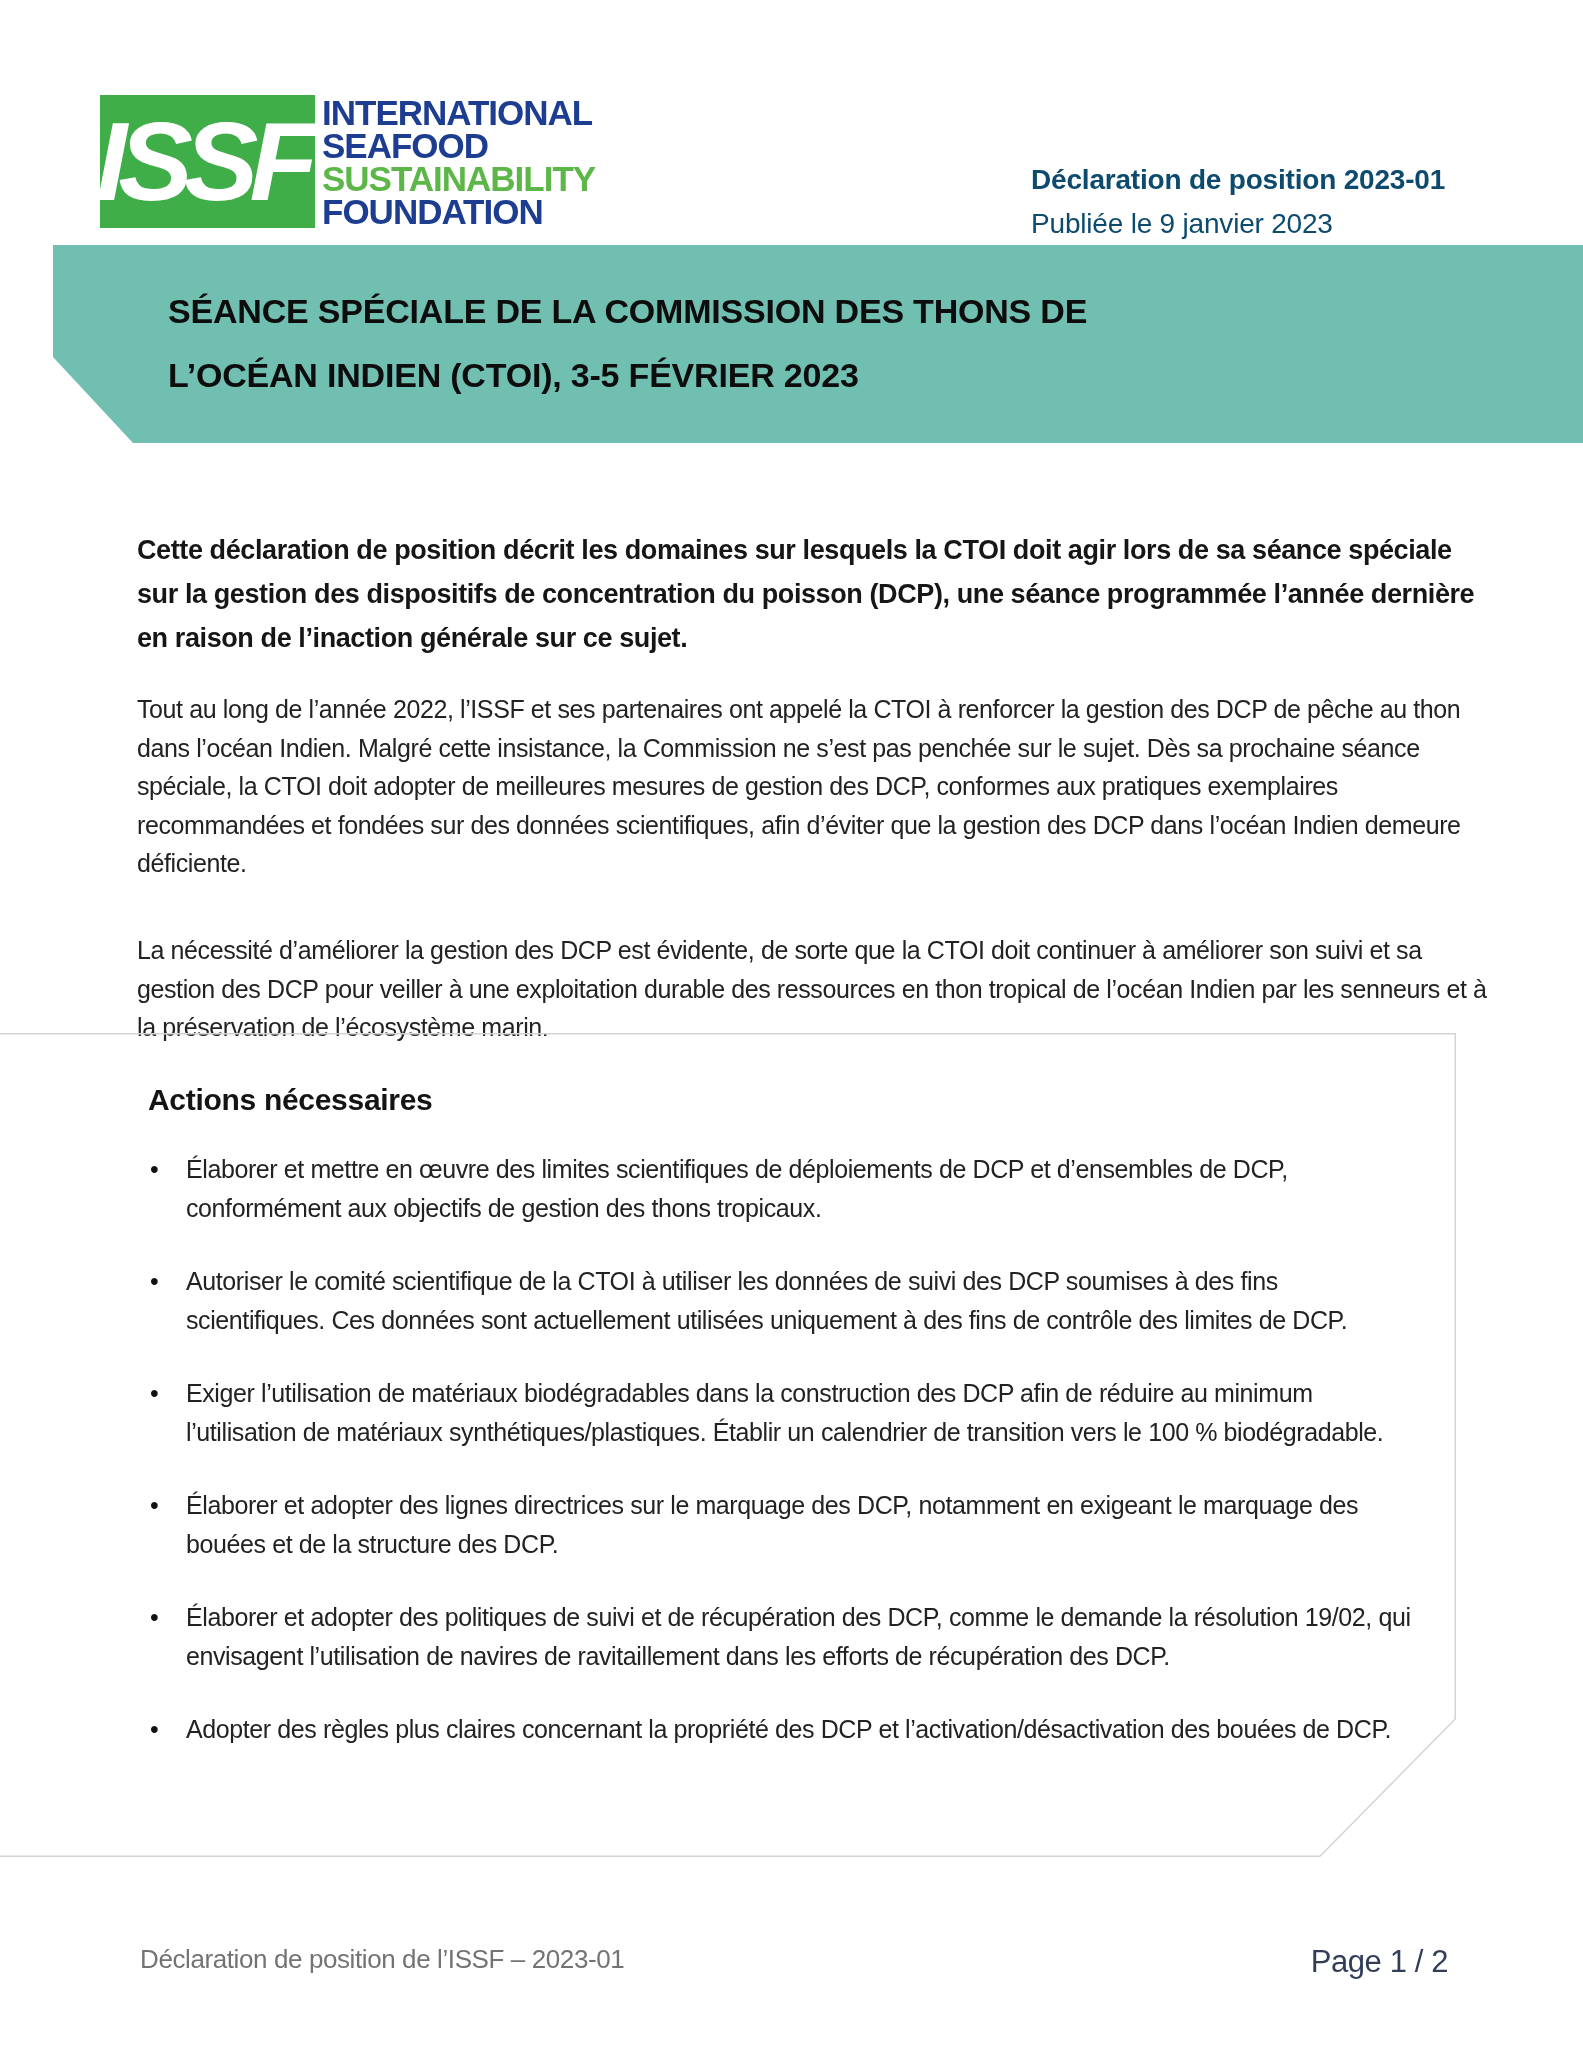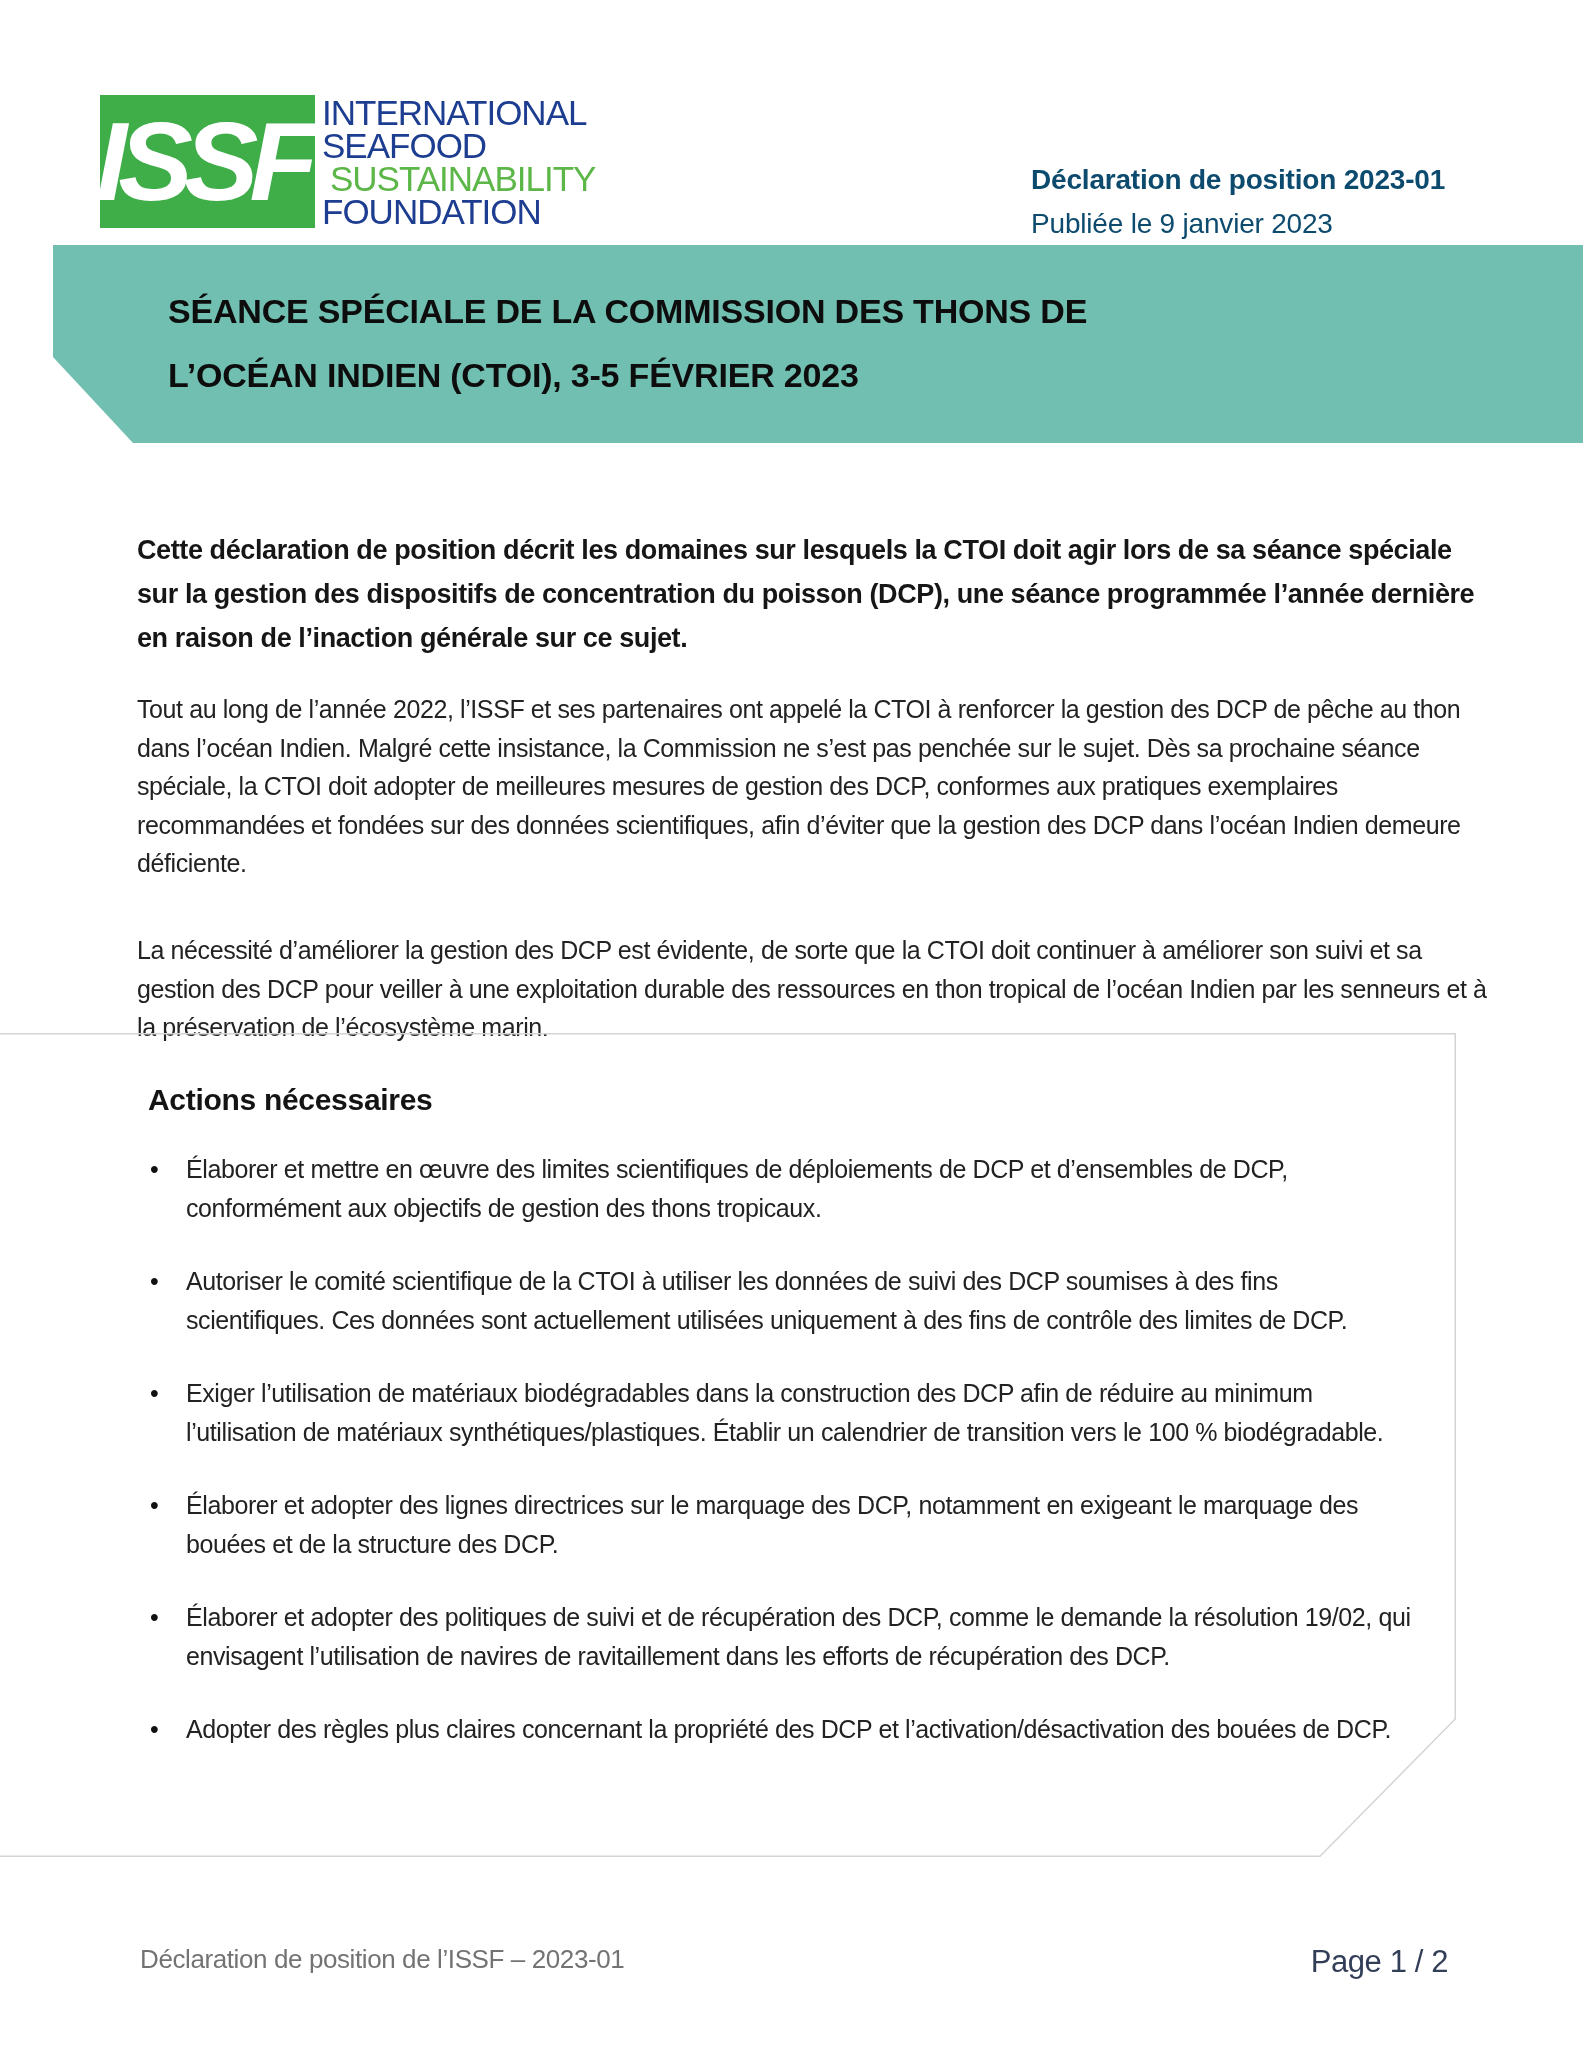--- a/index.html
+++ b/index.html
@@ -20,25 +20,25 @@
     display:flex; align-items:center; justify-content:center;
   }
   .logo-acronym {
     font-weight:bold; font-style:italic;
     font-size:112px; line-height:112px;
     letter-spacing:-9px; color:#ffffff;
     padding-right:10px;
   }
   .logo-wordmark {
     position:absolute; left:322px; top:96px;
-    font-weight:normal; font-size:35px; line-height:33px;
+    font-weight:bold; font-size:35px; line-height:33px;
     letter-spacing:-1px; white-space:nowrap;
   }
   .c-blue  { color:#1d3d91; }
-  .c-green { color:#5cb648;margin-left:8px; }
+  .c-green { color:#5cb648; }
 
   
   .doc-meta {
     position:absolute; right:138px; top:158px;
     text-align:left; font-size:28px; line-height:44px;
     color:#0c4a6e; letter-spacing:-0.2px;
   }
   .doc-meta .m1 { font-weight:bold; }
 
   

